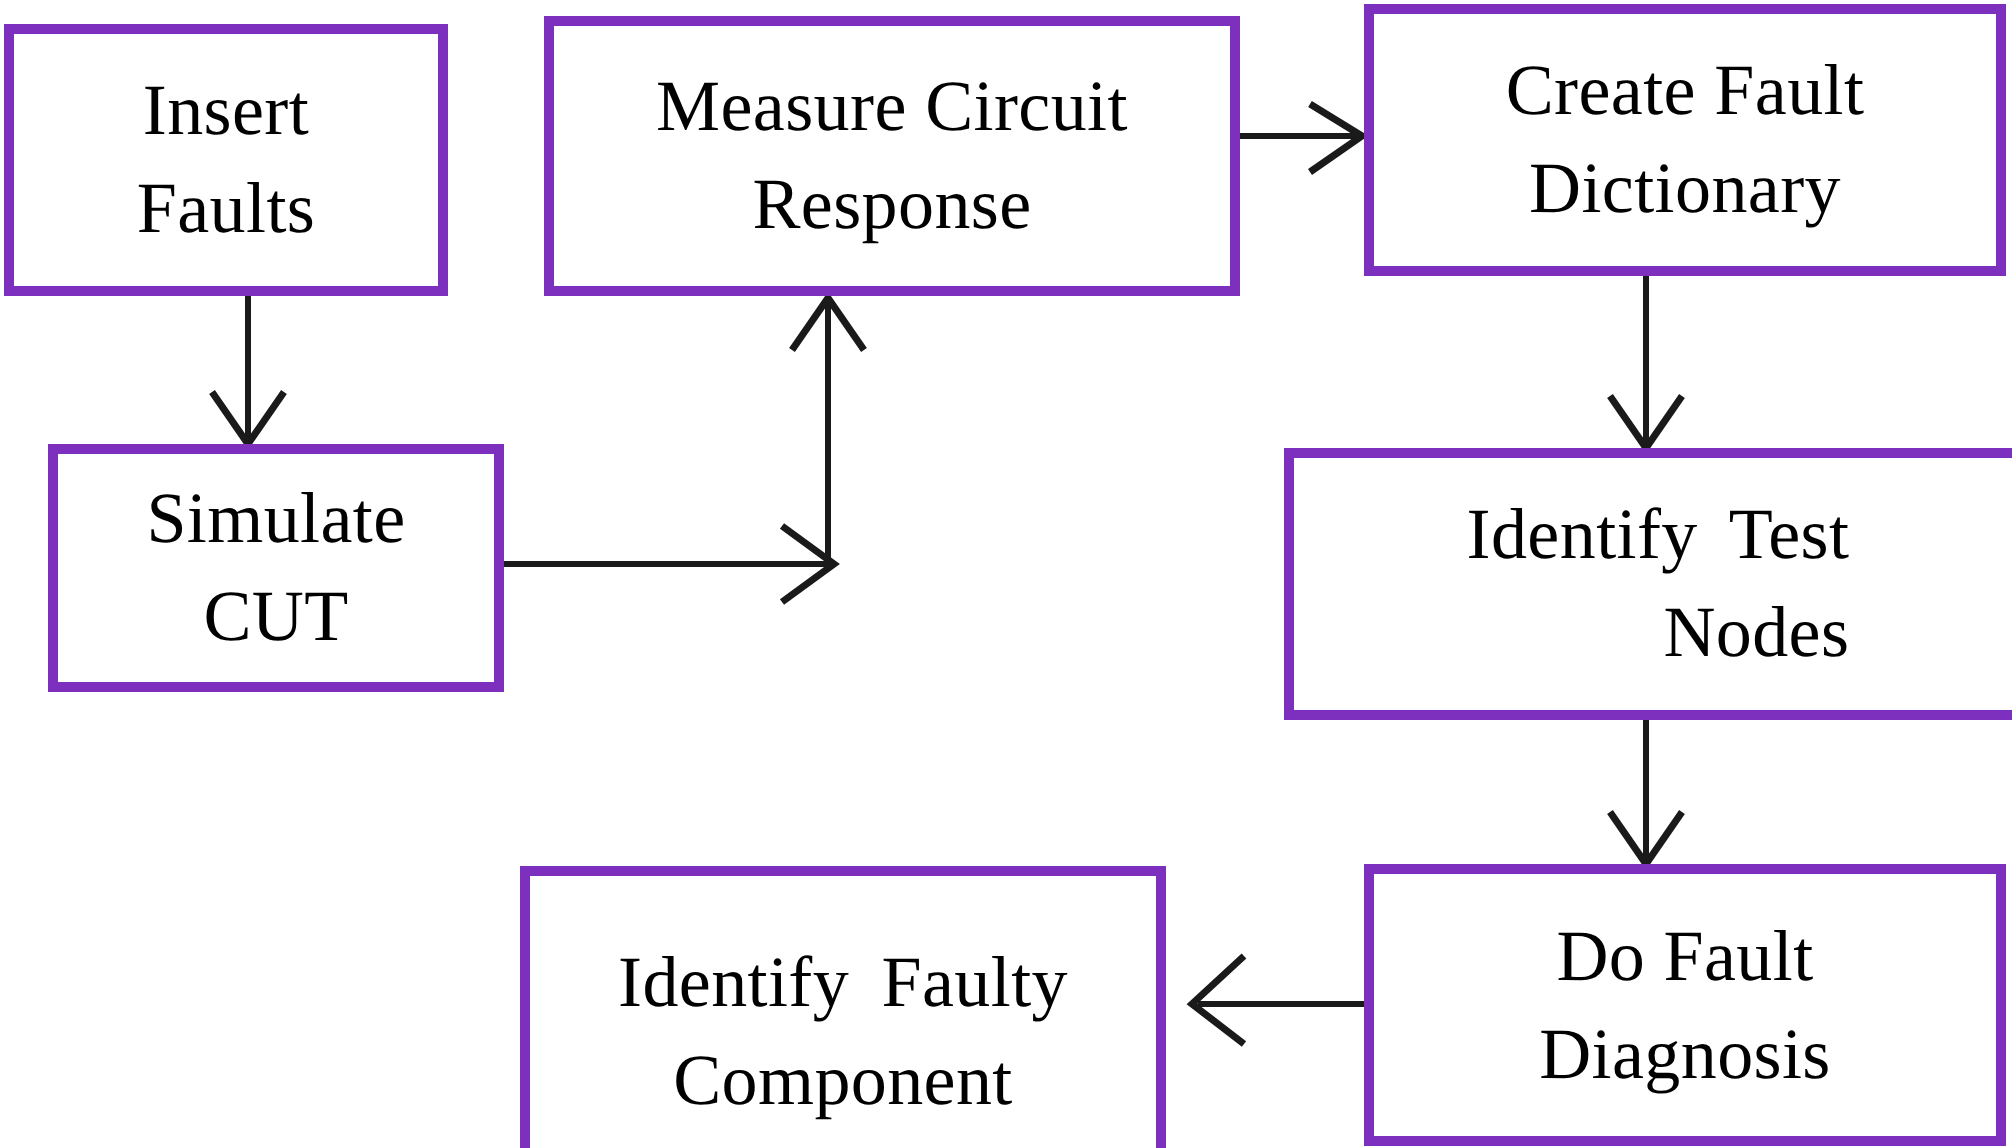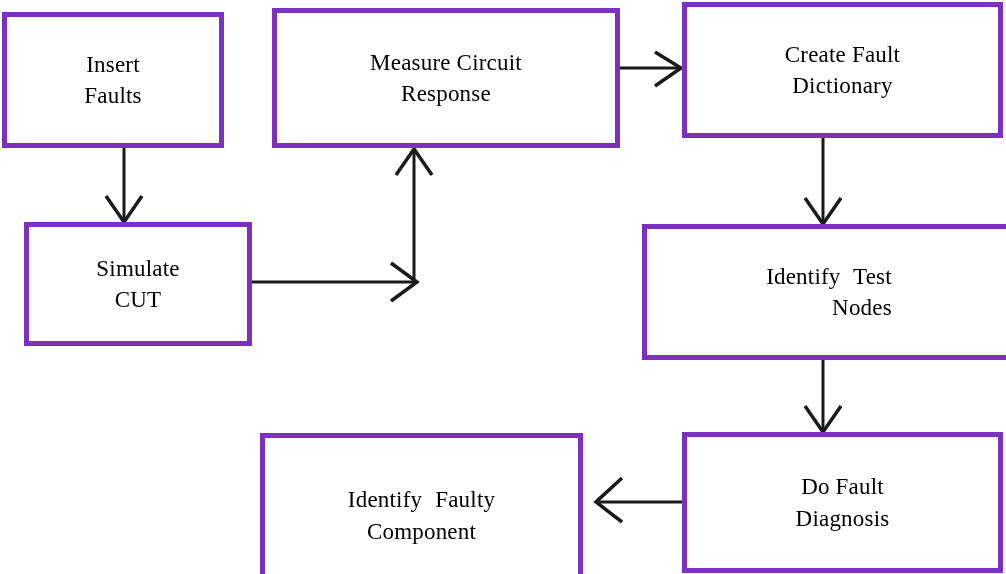--- a/index.html
+++ b/index.html
@@ -19,21 +19,21 @@
     position: absolute;
     box-sizing: border-box;
     border: 5px solid #7D2FBE;
     background: #ffffff;
     display: flex;
     align-items: center;
     justify-content: center;
     text-align: center;
     color: #000000;
     font-family: "Liberation Serif", "DejaVu Serif", serif;
-    font-size: 23px;
+    font-size: 36px;
     line-height: 1.36;
     white-space: pre-line;
     letter-spacing: 0.2px;
   }
   .node.spaced {
     word-spacing: 7px;
   }
   svg.edges {
     position: absolute;
     left: 0;

